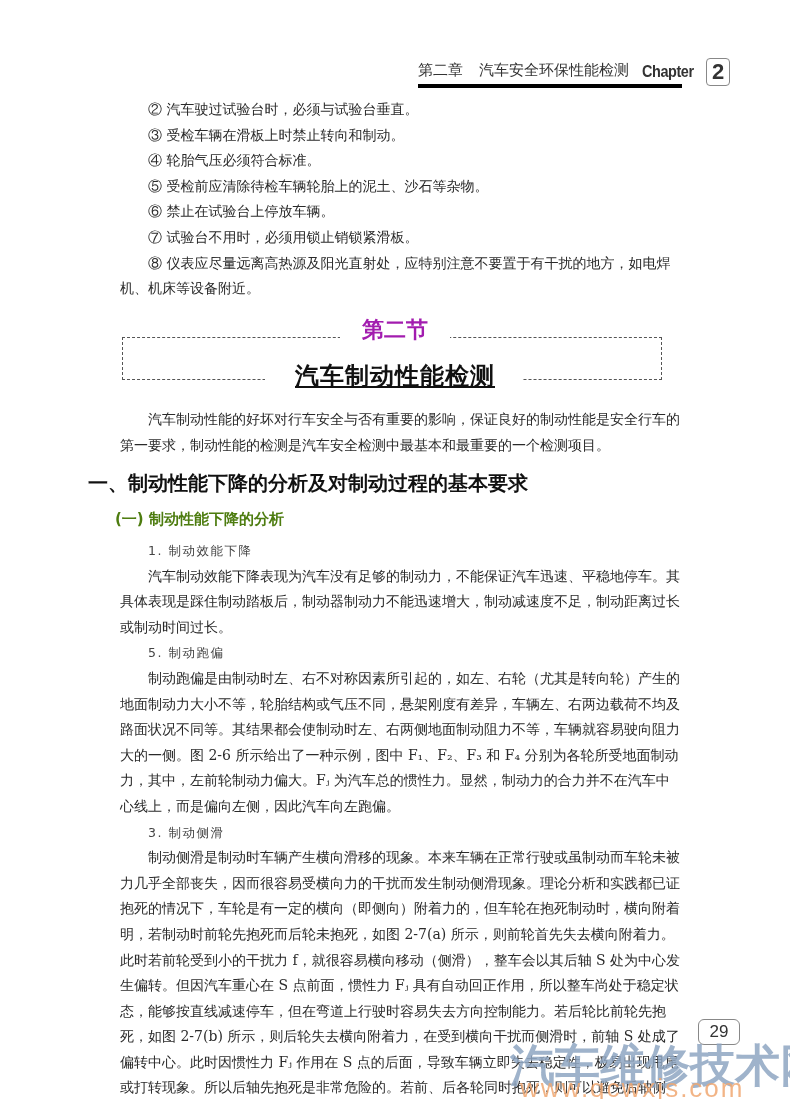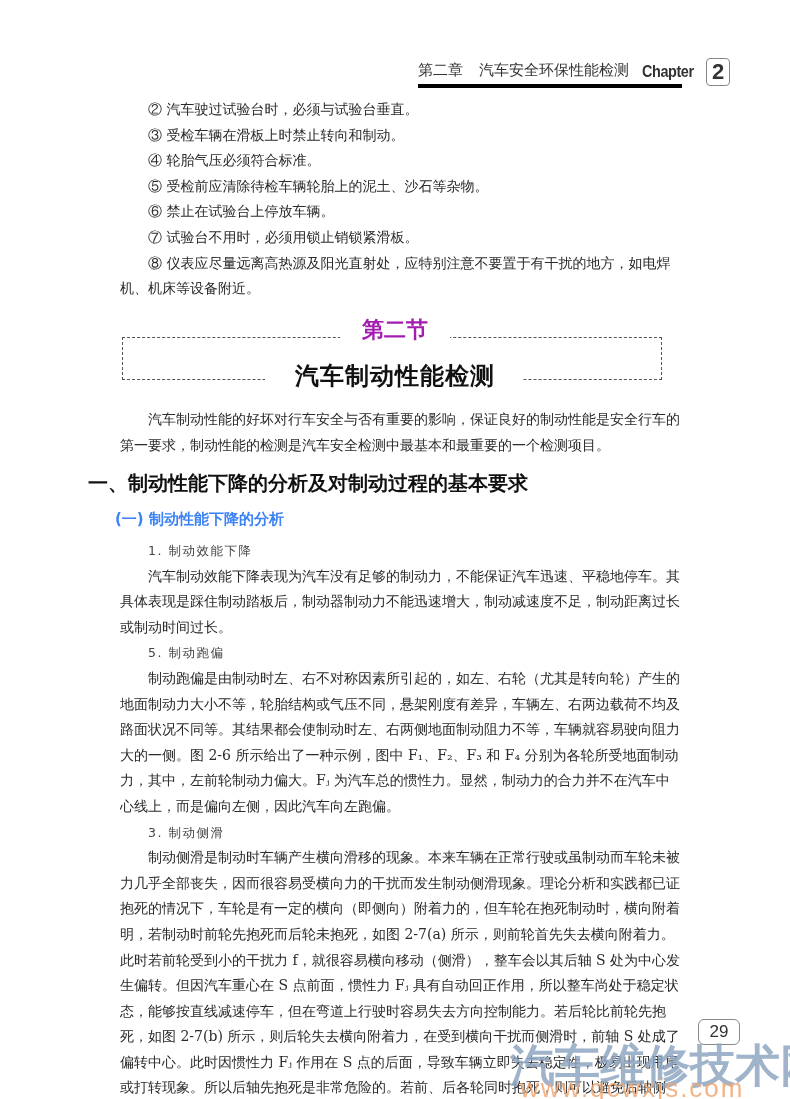--- a/index.html
+++ b/index.html
@@ -48,29 +48,30 @@
       position: absolute; left: 265px; top: 370px; width: 258px; height: 16px; background: #fff;
     }
     .sec-label {
       position: absolute; left: 345px; top: 315px; width: 100px; text-align: center;
       font-weight: bold; font-size: 22px; color: #a21caf; font-family: "DejaVu Serif", serif;
     }
     .sec-title {
       position: absolute; left: 268px; top: 360px; width: 254px; text-align: center;
       font-weight: bold; font-size: 24px; color: #111; font-family: "DejaVu Serif", serif;
       letter-spacing: 1px;
+      text-decoration: underline;
     }
     .h1 {
       position: absolute; left: 88px; top: 470px;
       font-weight: bold; font-size: 20px; color: #111; font-family: "DejaVu Serif", serif;
       white-space: nowrap;
     }
     .h2 {
       position: absolute; left: 115px; top: 510px;
-      font-weight: bold; font-size: 15px; color: #3b82f6; font-family: "DejaVu Sans", sans-serif;
+      font-weight: bold; font-size: 15px; color: #4d7c0f; font-family: "DejaVu Sans", sans-serif;
       white-space: nowrap;
     }
     .h3 {
       font-family: "DejaVu Sans", sans-serif; font-size: 12.5px; color: #444; letter-spacing: 1.5px;
     }
     .page-num {
       position: absolute; left: 698px; top: 1019px; width: 42px; height: 26px;
       border: 1.5px solid #888; border-radius: 6px; box-sizing: border-box;
       font-family: "Liberation Sans", sans-serif; font-size: 17px; color: #333;
       display: flex; align-items: center; justify-content: center;

